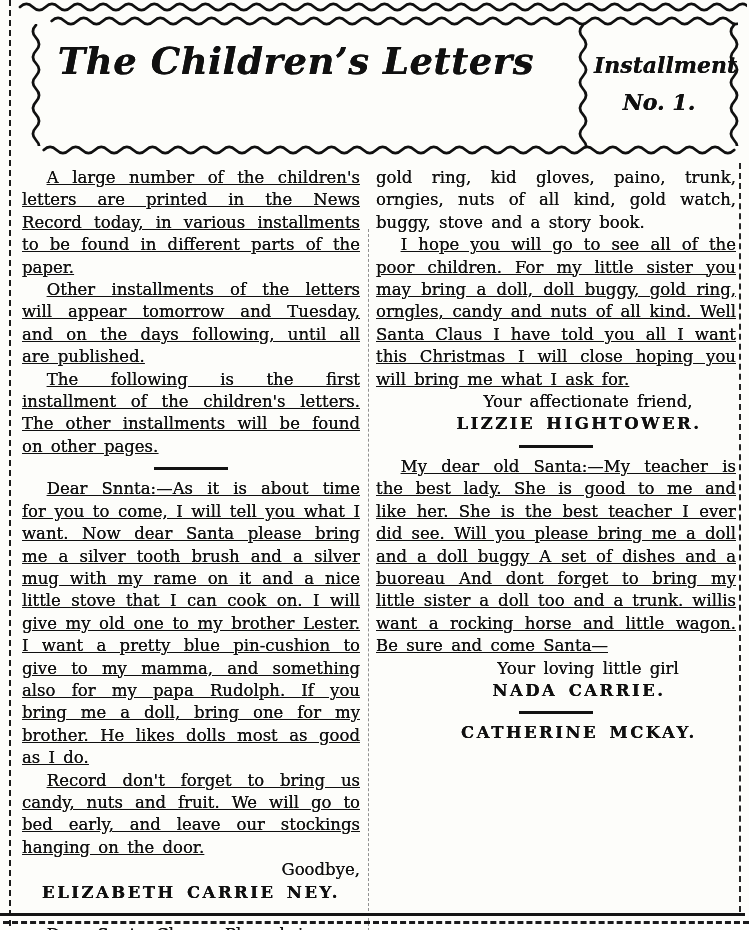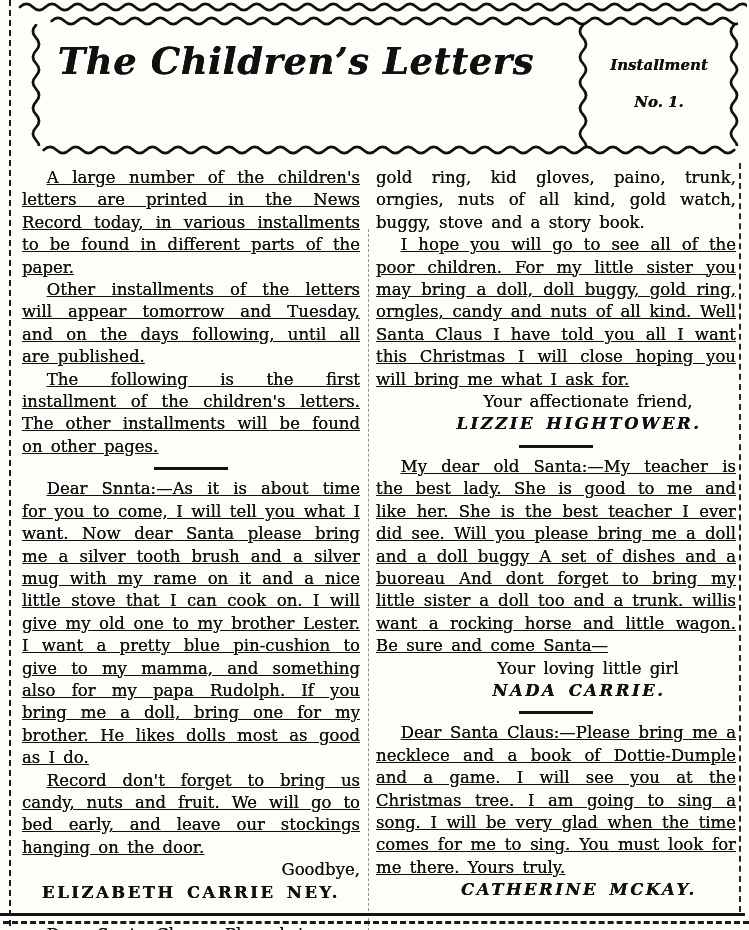--- a/index.html
+++ b/index.html
@@ -20,37 +20,37 @@
   .header-box svg{position:absolute;}
   .hw-top{left:18px;top:0;}
   .hw-bottom{left:10px;bottom:0;}
   .hw-left{left:2px;top:9px;}
   .hw-right{right:0;top:9px;}
   .hw-div{left:549px;top:9px;}
   .title-cell{position:absolute;left:13px;top:24px;width:510px;text-align:center;}
   .title-line{font-size:37px;line-height:45px;font-weight:bold;font-style:italic;
     letter-spacing:.5px;text-shadow:0 0 .6px #000;}
   .installment-cell{position:absolute;left:566px;top:32px;width:130px;text-align:center;}
-  .installment-line{font-size:15px;line-height:37px;font-weight:bold;font-style:italic;text-shadow:0 0 .5px #000;}
+  .installment-line{font-size:22px;line-height:37px;font-weight:bold;font-style:italic;text-shadow:0 0 .5px #000;}
   
   .main{position:absolute;left:22px;top:167px;width:716px;display:flex;}
   .col{font-size:16.5px;line-height:22.4px;text-align:justify;word-spacing:3px;
        text-shadow:0 0 .45px #111;}
   .col-left{width:338px;}
   .col-right{width:360px;}
   .col-gap{width:16px;display:flex;justify-content:center;}
   .col-gap-rule{width:0;border-left:1px dashed #909090;margin-top:62px;margin-bottom:28px;}
   p{margin:0;}
   .p{text-indent:1.5em;text-decoration:underline;}
   .cont{text-indent:0;}
   .letter-divider{width:74px;height:3px;background:#121212;margin:9px auto 8px auto;}
   .closing{text-align:center;padding-left:64px;}
   .goodbye{text-indent:1.5em;text-align:right;}
   .sig{text-align:center;font-weight:bold;letter-spacing:2.5px;text-shadow:0 0 .5px #000;}
-  .sig-right{padding-left:46px;font-style:italic;}
+  .sig-right{padding-left:46px;}
 </style>
 </head>
 <body>
 
 <div class="left-rule"></div>
 <div class="right-rule"></div>
 <svg class="top-wave" width="733" height="12" viewBox="0 0 733 12.2">
     <path d="M0,6.1 q6.5,-6.2 13,0 t13,0 t13,0 t13,0 t13,0 t13,0 t13,0 t13,0 t13,0 t13,0 t13,0 t13,0 t13,0 t13,0 t13,0 t13,0 t13,0 t13,0 t13,0 t13,0 t13,0 t13,0 t13,0 t13,0 t13,0 t13,0 t13,0 t13,0 t13,0 t13,0 t13,0 t13,0 t13,0 t13,0 t13,0 t13,0 t13,0 t13,0 t13,0 t13,0 t13,0 t13,0 t13,0 t13,0 t13,0 t13,0 t13,0 t13,0 t13,0 t13,0 t13,0 t13,0 t13,0 t13,0 t13,0 t13,0 t13,0" fill="none" stroke="#101010" stroke-width="2.7" stroke-linecap="round"></path>
   </svg>
 
@@ -101,20 +101,19 @@
   <div class="col col-right">
     <p class="cont">gold ring, kid gloves, paino, trunk, orngies, nuts of all kind, gold watch, buggy, stove and a story book.</p>
     <p class="p">I hope you will go to see all of the poor children. For my little sister you may bring a doll, doll buggy, gold ring, orngles, candy and nuts of all kind. Well Santa Claus I have told you all I want this Christmas I will close hoping you will bring me what I ask for.</p>
     <p class="closing">Your affectionate friend,</p>
     <p class="sig sig-right">LIZZIE HIGHTOWER.</p>
     <div class="letter-divider"></div>
     <p class="p">My dear old Santa:—My teacher is the best lady. She is good to me and like her. She is the best teacher I ever did see. Will you please bring me a doll and a doll buggy  A set of dishes and a buoreau And dont forget to bring my little sister a doll too and a trunk. willis want a rocking horse and little wagon. Be sure and come Santa—</p>
     <p class="closing">Your loving little girl</p>
     <p class="sig sig-right">NADA CARRIE.</p>
     <div class="letter-divider"></div>
-    <p class="p">Dear Santa Claus:—Please bring me a necklece and a book of Dottie-Dumple and a game. I will see you at the Christmas tree. I am going to sing a song. I will be very glad when the time comes for me to sing. You must look for me there. Yours truly.</p>
     <p class="sig sig-right">CATHERINE MCKAY.</p>
   </div>
 
 </div>
 
 <div class="bottom-rule-a"></div>
 <div class="bottom-rule-b"></div>
 
 </body></html>

